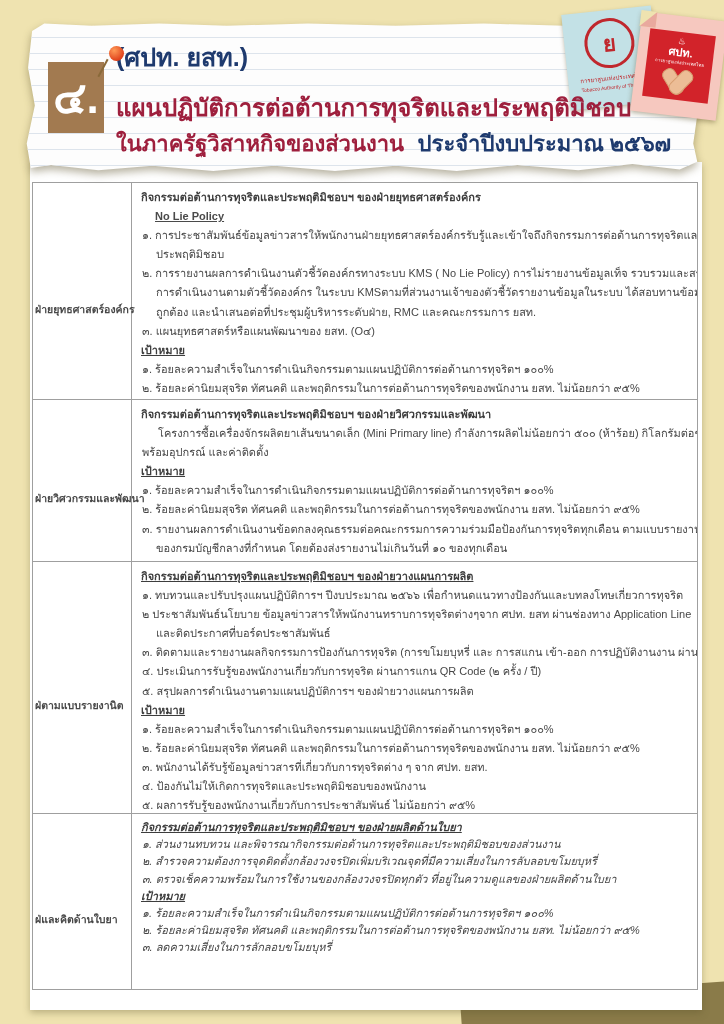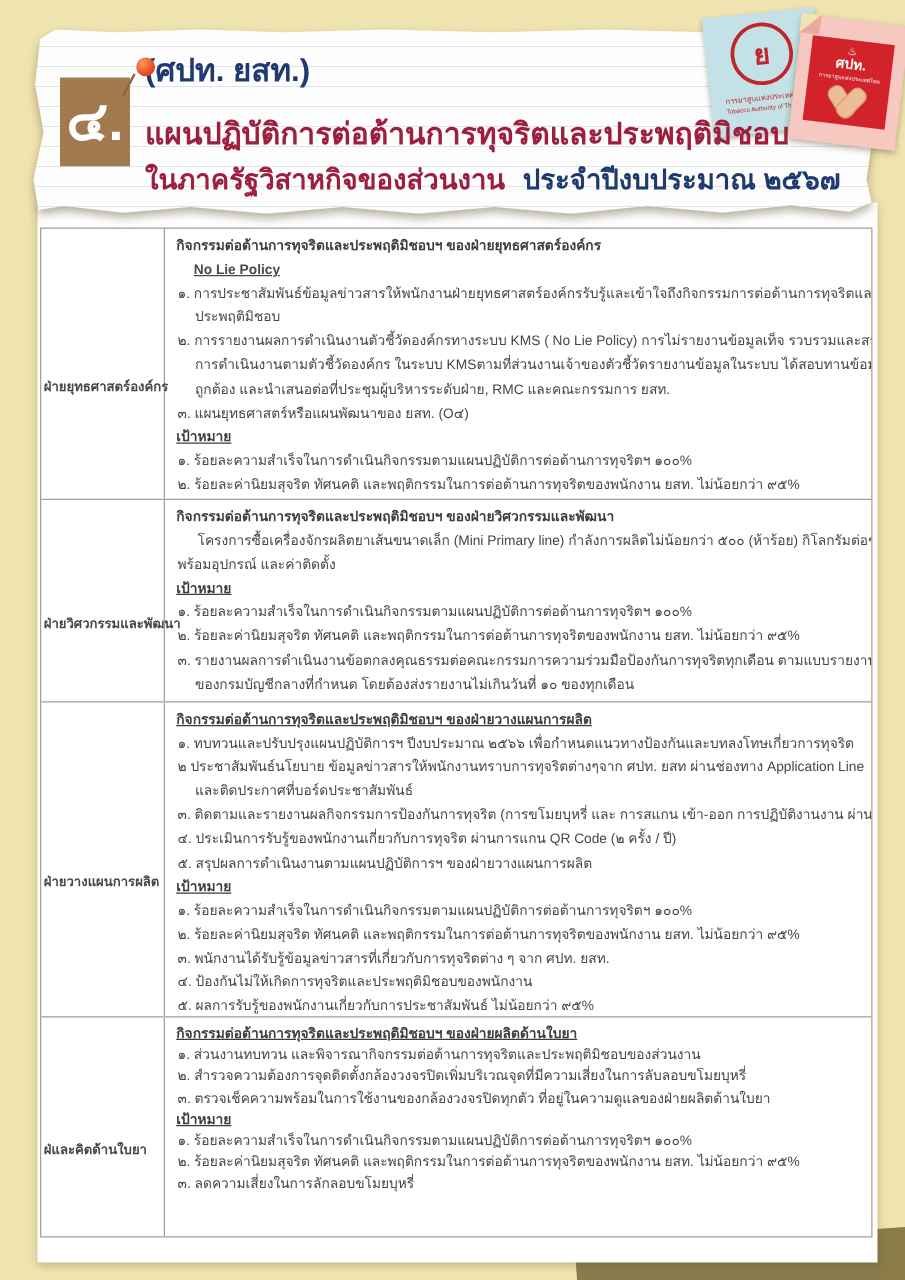--- a/index.html
+++ b/index.html
@@ -37,21 +37,21 @@
     background:#a27a50;z-index:6;display:flex;align-items:center;justify-content:center;
   }
   .badge-number{color:#ffffff;font-size:44px;font-weight:bold;line-height:1;}
   .pushpin{position:absolute;left:96px;top:46px;width:30px;height:34px;z-index:7;}
   .pushpin .needle{position:absolute;left:6px;top:12px;width:2px;height:20px;background:#8a6a3a;transform:rotate(28deg);}
   .pushpin .head{position:absolute;right:2px;top:0;width:15px;height:15px;border-radius:50%;
     background:radial-gradient(circle at 35% 30%, #ff9a56, #e0431d 70%);}
   .header-titles{position:absolute;left:116px;top:40px;z-index:6;line-height:1.38;}
   .title-org{font-size:25px;font-weight:bold;color:#1e3a6e;}
   .title-line1{font-size:24px;font-weight:bold;color:#9e1f3d;margin-top:16px;}
-  .title-line2{font-size:22px;font-weight:bold;margin-top:5px;}
+  .title-line2{font-size:22px;font-weight:bold;margin-top:5px;font-family:Liberation Serif, serif;}
   .title-line2 .red{color:#9e1f3d;}
   .title-line2 .blue{color:#1e3a6e;margin-left:8px;}
   
   .stamp-blue{
     position:absolute;left:566px;top:10px;width:90px;height:96px;background:#c3e1e6;
     transform:rotate(-6deg);z-index:5;box-shadow:0 2px 4px rgba(90,80,40,.4);
     display:flex;flex-direction:column;align-items:center;padding-top:8px;box-sizing:border-box;
   }
   .seal-ring{width:44px;height:44px;border-radius:50%;border:3px solid #c0272d;
     display:flex;align-items:center;justify-content:center;}
@@ -80,21 +80,21 @@
     border:1px solid #9f9f9f;background:#ffffff;box-sizing:border-box;
     font-size:11px;color:#474747;
   }
   .trow{display:flex;overflow:hidden;box-sizing:border-box;}
   .trow + .trow{border-top:1px solid #9f9f9f;}
   .dept-cell{width:99px;min-width:99px;border-right:1px solid #9f9f9f;
     display:flex;align-items:center;box-sizing:border-box;padding-left:2px;}
   .dept-label{font-weight:bold;font-size:10.5px;color:#474747;white-space:nowrap;margin-top:36px;}
   .content-cell{flex:1;padding:5px 8px 0 9px;box-sizing:border-box;}
   .ln{line-height:19.1px;white-space:nowrap;}
-  .r4 .ln{line-height:17.2px;}
+  .r4 .ln{line-height:17.2px;font-style:italic;}
   .ln.heading{font-weight:bold;color:#3d3d3d;}
   .ln.heading-u{font-weight:bold;color:#3d3d3d;text-decoration:underline;}
   .ln.label-u{font-weight:bold;color:#4a4a4a;text-decoration:underline;padding-left:14px;}
   .ln.item{padding-left:1px;}
   .ln.cont{padding-left:15px;}
   .ln.para{padding-left:17px;}
   .h-r1{height:216px;}
   .h-r2{height:162px;}
   .h-r3{height:252px;}
   .h-r4{height:176px;}
@@ -182,21 +182,21 @@
           <div class="ln heading-u">เป้าหมาย</div>
           <div class="ln item">๑. ร้อยละความสำเร็จในการดำเนินกิจกรรมตามแผนปฏิบัติการต่อต้านการทุจริตฯ ๑๐๐%</div>
           <div class="ln item">๒. ร้อยละค่านิยมสุจริต ทัศนคติ และพฤติกรรมในการต่อต้านการทุจริตของพนักงาน ยสท. ไม่น้อยกว่า ๙๕%</div>
           <div class="ln item">๓. รายงานผลการดำเนินงานข้อตกลงคุณธรรมต่อคณะกรรมการความร่วมมือป้องกันการทุจริตทุกเดือน ตามแบบรายงาน</div>
           <div class="ln cont">ของกรมบัญชีกลางที่กำหนด  โดยต้องส่งรายงานไม่เกินวันที่ ๑๐ ของทุกเดือน</div>
         </div>
     </div>
 
     <div class="trow h-r3">
       <div class="dept-cell">
-        <span class="dept-label">ฝ่ายวางแผนการผลิต</span>
+        <span class="dept-label">ฝ่ตามแบบรายงานิต</span>
       </div>
       <div class="content-cell">
           <div class="ln heading-u">กิจกรรมต่อต้านการทุจริตและประพฤติมิชอบฯ ของฝ่ายวางแผนการผลิต</div>
           <div class="ln item">๑. ทบทวนและปรับปรุงแผนปฏิบัติการฯ ปีงบประมาณ ๒๕๖๖ เพื่อกำหนดแนวทางป้องกันและบทลงโทษเกี่ยวการทุจริต</div>
           <div class="ln item">๒ ประชาสัมพันธ์นโยบาย ข้อมูลข่าวสารให้พนักงานทราบการทุจริตต่างๆจาก ศปท. ยสท ผ่านช่องทาง Application Line</div>
           <div class="ln cont">และติดประกาศที่บอร์ดประชาสัมพันธ์</div>
           <div class="ln item">๓. ติดตามและรายงานผลกิจกรรมการป้องกันการทุจริต (การขโมยบุหรี่ และ การสแกน เข้า-ออก การปฏิบัติงานงาน ผ่าน Wi-Fi)</div>
           <div class="ln item">๔. ประเมินการรับรู้ของพนักงานเกี่ยวกับการทุจริต ผ่านการแกน QR Code (๒ ครั้ง / ปี)</div>
           <div class="ln item">๕. สรุปผลการดำเนินงานตามแผนปฏิบัติการฯ ของฝ่ายวางแผนการผลิต</div>
           <div class="ln heading-u">เป้าหมาย</div>

